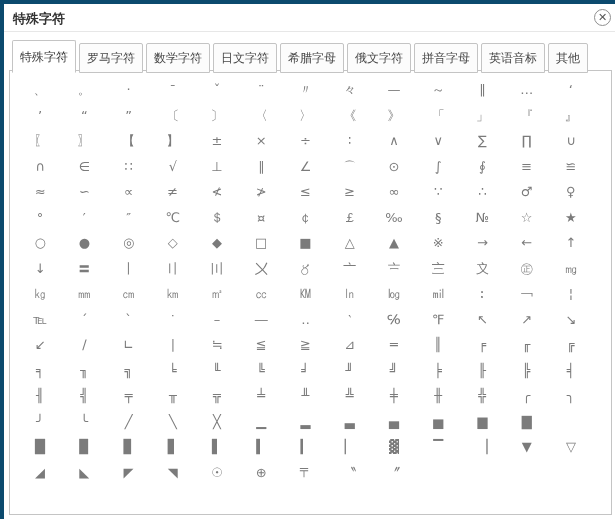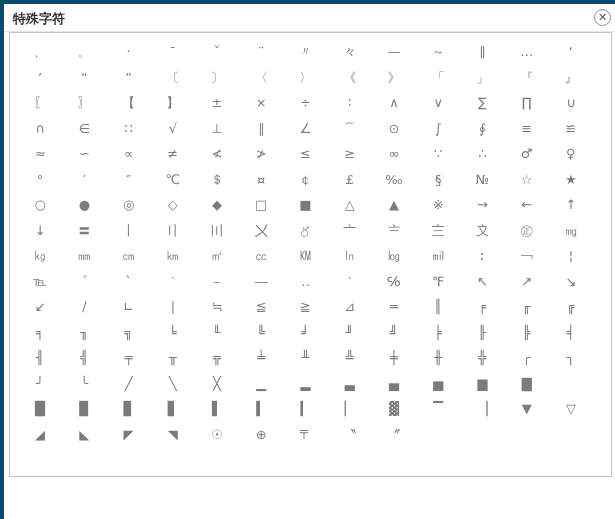--- a/index.html
+++ b/index.html
@@ -22,20 +22,21 @@
   .cell.empty{cursor:default;}
 </style>
 </head>
 <body>
 
 <div class="dialog">
   <div class="titlebar">
     <span class="title">特殊字符</span>
     <span class="close">✕</span>
   </div>
+  <div class="tabbar"><div class="tab active">特殊字符</div><div class="tab">罗马字符</div><div class="tab">数学字符</div><div class="tab">日文字符</div><div class="tab">希腊字母</div><div class="tab">俄文字符</div><div class="tab">拼音字母</div><div class="tab">英语音标</div><div class="tab">其他</div></div>
   <div class="panel">
     <div class="grid">
         <div class="cell">、</div>
         <div class="cell">。</div>
         <div class="cell">·</div>
         <div class="cell">ˉ</div>
         <div class="cell">ˇ</div>
         <div class="cell">¨</div>
         <div class="cell">〃</div>
         <div class="cell">々</div>

